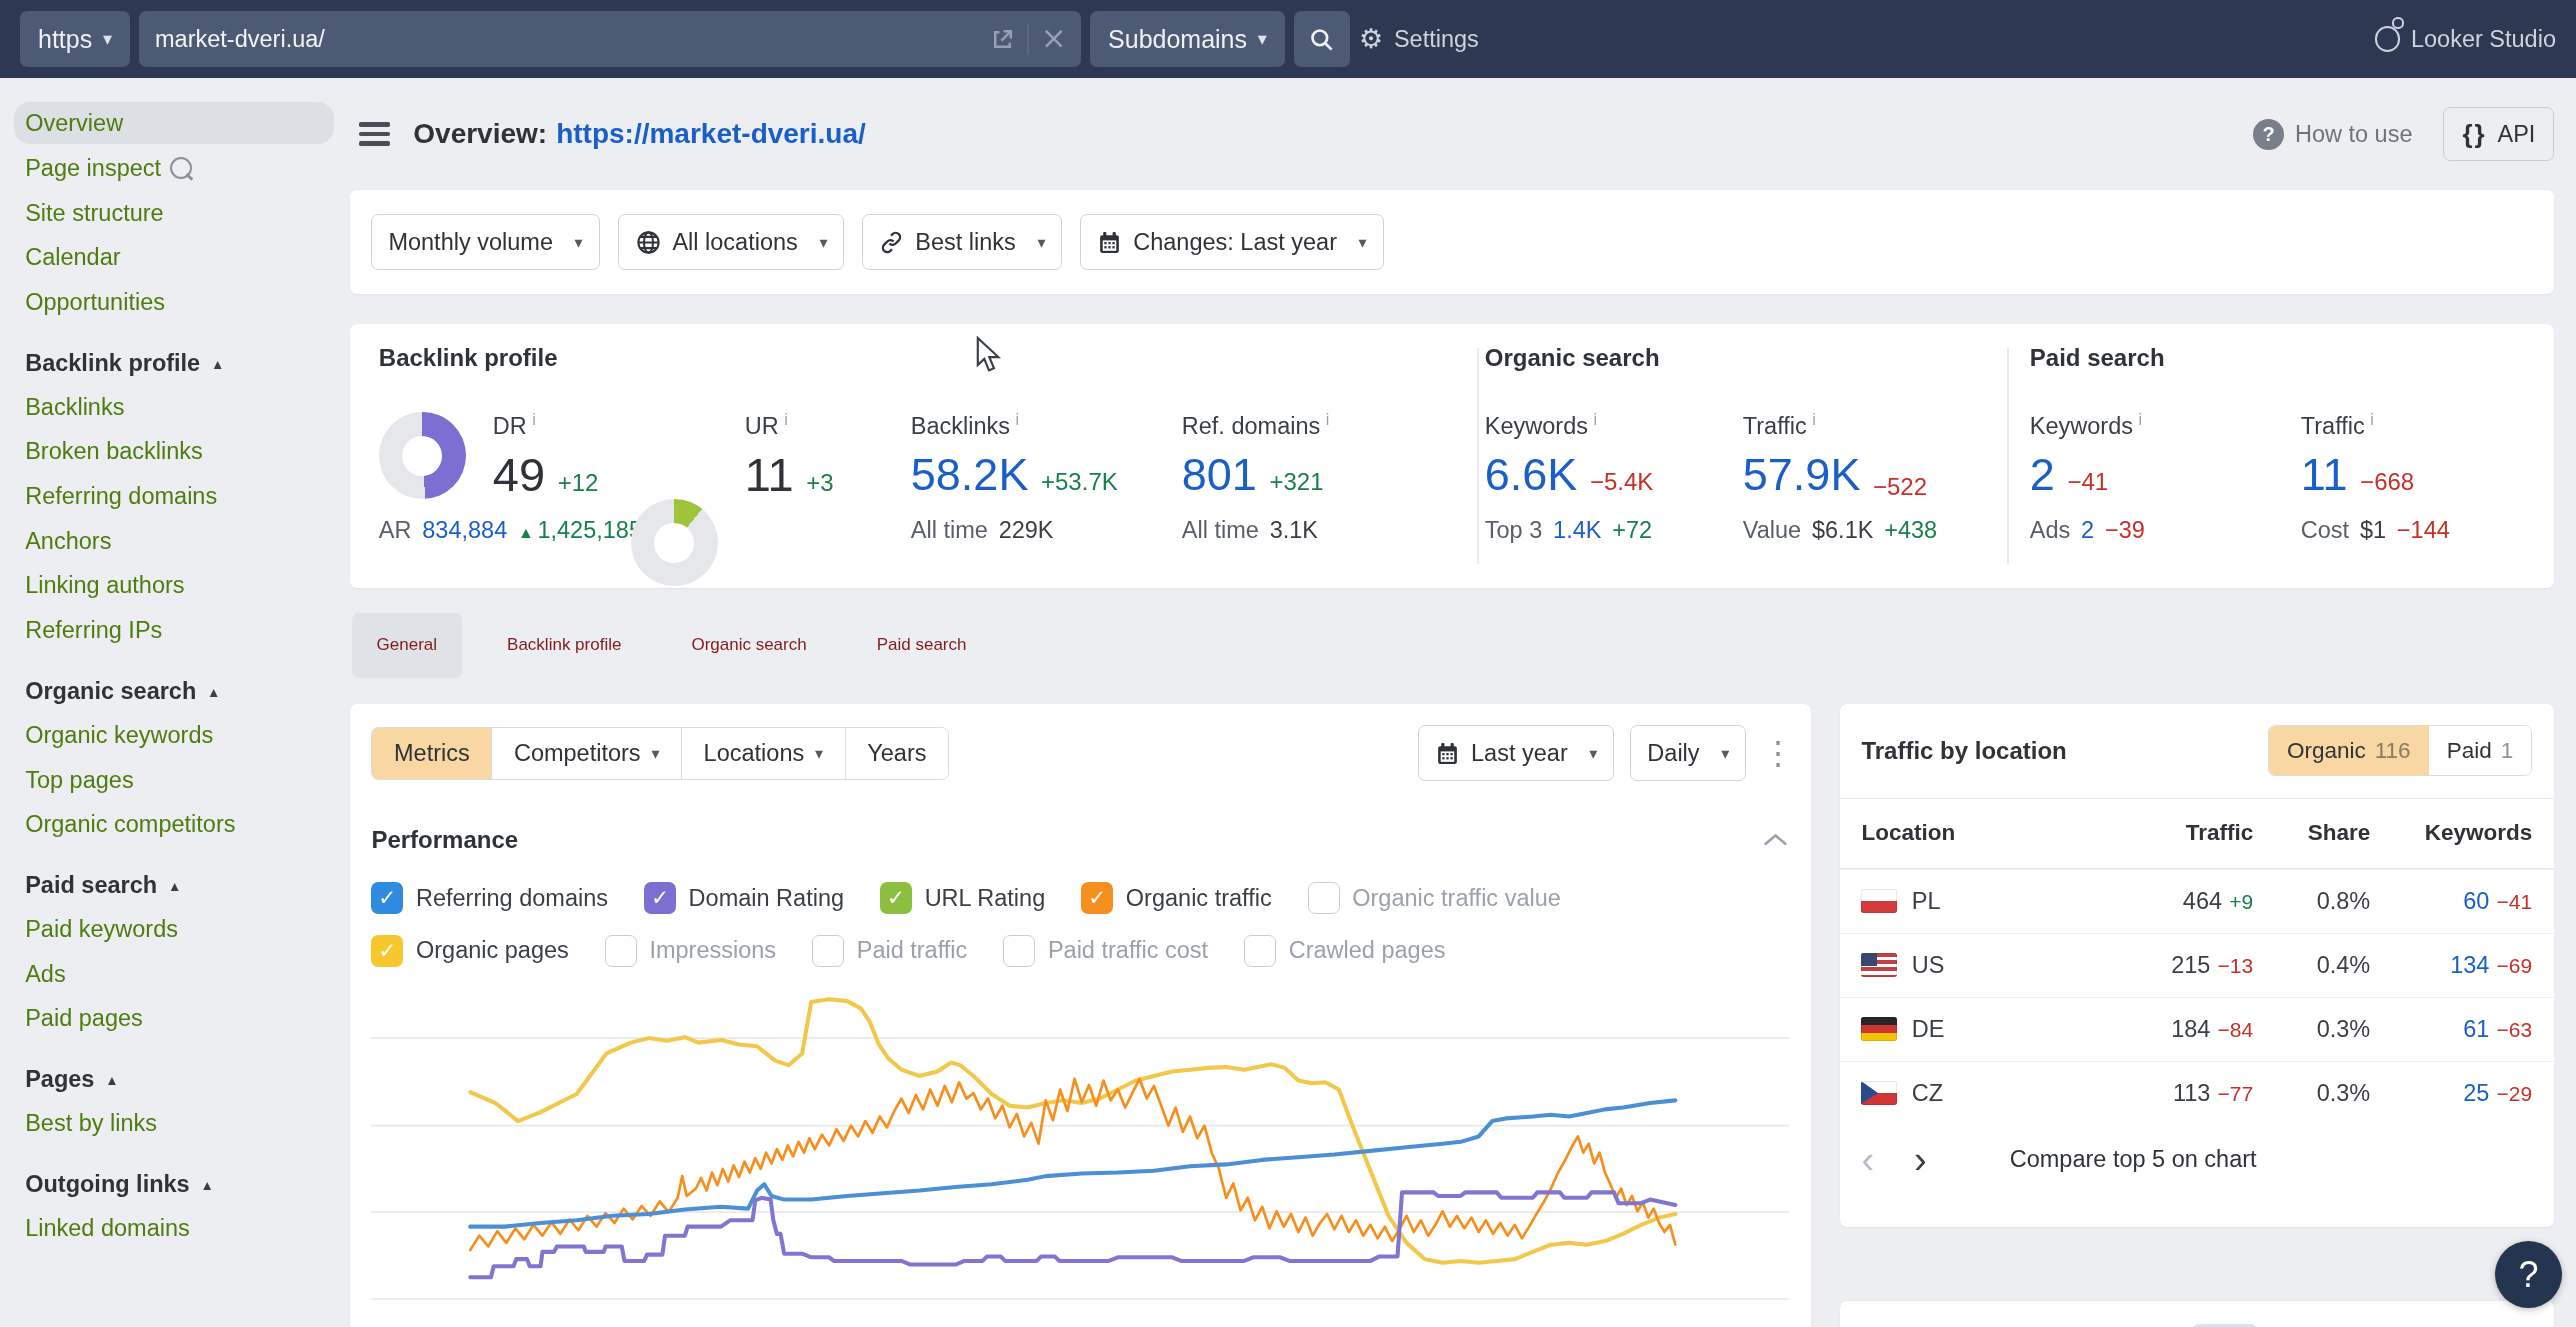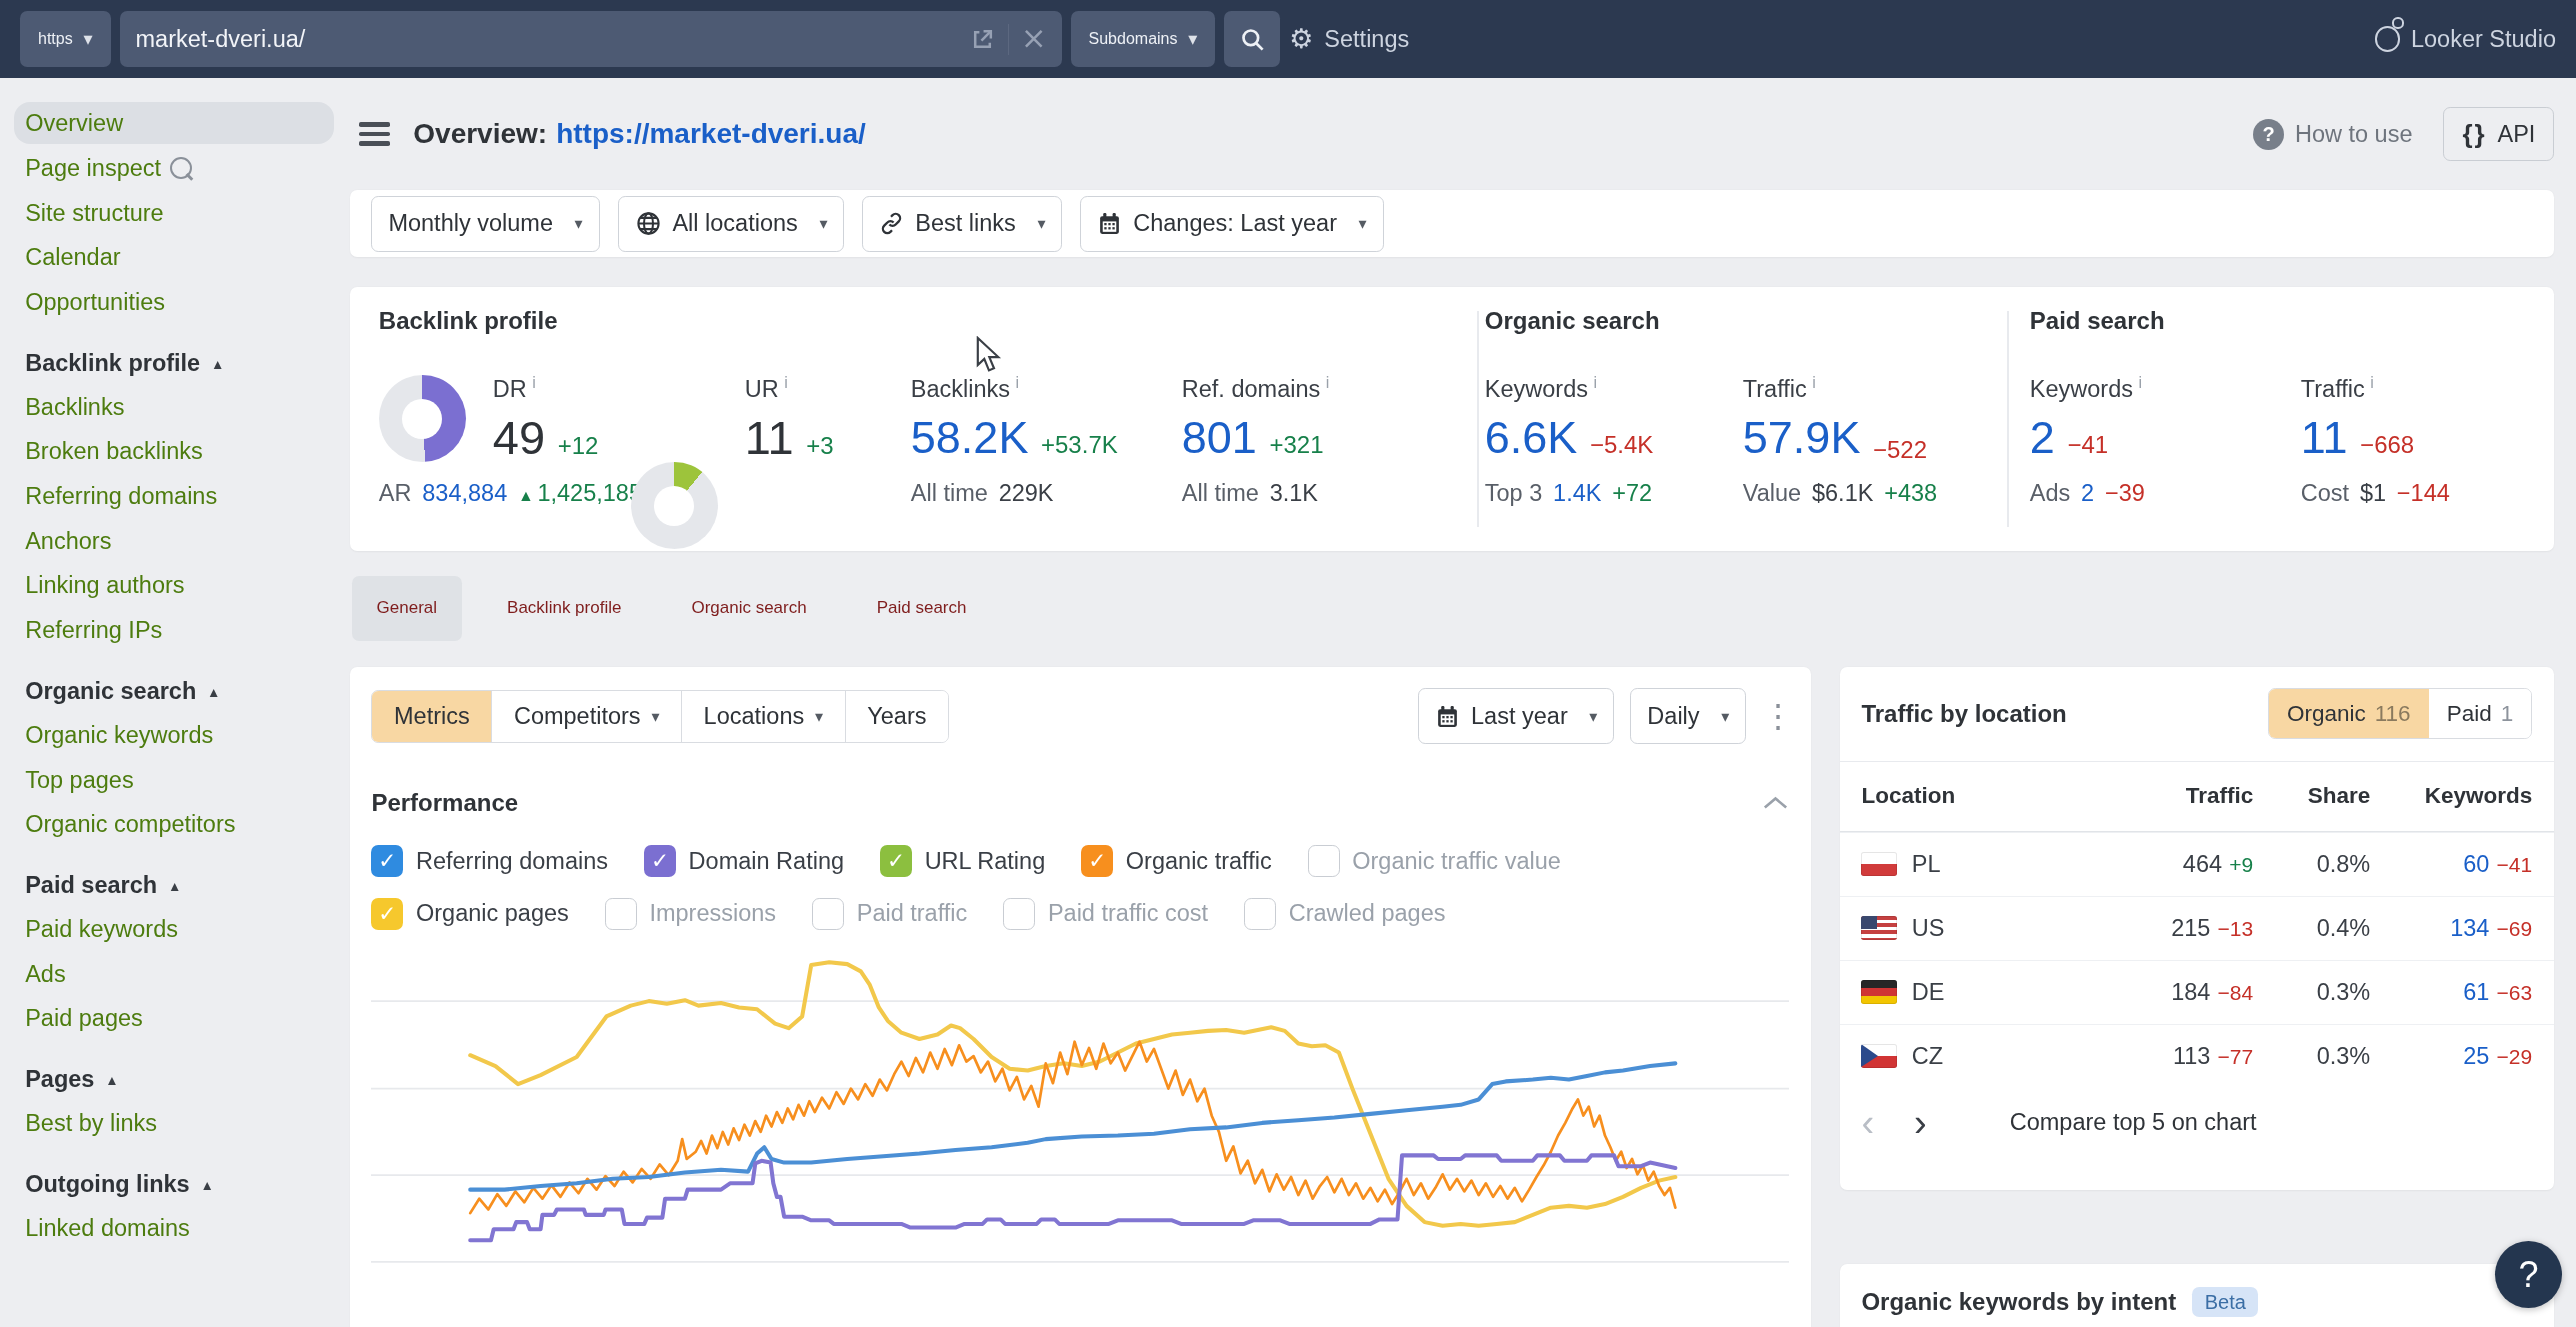--- a/index.html
+++ b/index.html
@@ -1,21 +1,21 @@
 <!DOCTYPE html>
 <html style="font-size:14.4px"><head>
 <meta charset="utf-8">
 <style>
   html,body{margin:0;padding:0;}
   body{width:2576px;height:1328px;overflow:hidden;font-family:"Liberation Sans","DejaVu Sans",sans-serif;background:#edeef1;color:#2f3338;}
   #app{position:relative;width:2576px;height:1328px;}
 
   
   .topbar{height:78px;background:#2c3950;display:flex;align-items:center;padding:0 20px;box-sizing:border-box;gap:9px;}
-  .tb-btn{background:#4d5a73;color:#eef1f6;height:56px;border-radius:7.2px;display:flex;align-items:center;padding:0 18px;font-size:16px;box-sizing:border-box;cursor:pointer;}
+  .tb-btn{background:#4d5a73;color:#eef1f6;height:56px;border-radius:7.2px;display:flex;align-items:center;padding:0 18px;font-size:25px;box-sizing:border-box;cursor:pointer;}
   .tb-url{background:#4d5a73;color:#f2f4f8;height:56px;border-radius:7.2px;display:flex;align-items:center;padding:0 16px;font-size:23.5px;width:942px;box-sizing:border-box;}
   .tb-url .url-text{flex:1;}
   .tb-url .url-icons{display:flex;align-items:center;gap:12.6px;color:#97a1b4;}
   .tb-url .vdiv{width:1.8px;height:31px;background:#5c6880;}
   .caret::after{content:"▾";font-size:18px;margin-left:10.8px;color:inherit;opacity:.9;}
   .dark-caret::after{content:"▾";font-size:16px;margin-left:10.8px;color:#555b63;}
   .tb-search{width:56px;justify-content:center;padding:0;}
   .tb-text{color:#cdd4e0;font-size:23.5px;display:flex;align-items:center;gap:10.8px;cursor:pointer;}
   .gear-ico::before{content:"⚙";font-size:27px;color:#cdd4e0;}
   .looker{margin-left:auto;}
@@ -41,21 +41,21 @@
   .header-right{margin-left:auto;display:flex;align-items:center;gap:31px;}
   .howto{display:flex;align-items:center;gap:10.8px;color:#6e747d;font-size:23.5px;cursor:pointer;}
   .q-circle{width:31px;height:31px;border-radius:50%;background:#787f8a;color:#fff;font-size:20px;font-weight:bold;display:flex;align-items:center;justify-content:center;}
   .q-circle::before{content:"?";}
   .api-btn{border:1.8px solid #c9cdd3;border-radius:7.2px;height:52px;display:flex;align-items:center;padding:0 18px;font-size:23.5px;color:#2f3338;gap:10.8px;background:#fff0;cursor:pointer;}
   .braces::before{content:"{}";font-weight:bold;font-size:26px;letter-spacing:2px;}
 
   .card{background:#fff;border-radius:7.2px;box-shadow:0 0.9px 1.8px rgba(0,0,0,.05);box-sizing:border-box;}
 
   
-  .filter-card{height:67px;display:flex;align-items:center;padding:0 21.6px;gap:18px;}
+  .filter-card{height:104px;display:flex;align-items:center;padding:0 21.6px;gap:18px;}
   .f-btn{border:1.8px solid #cfd3d9;border-radius:7.2px;height:54px;display:flex;align-items:center;padding:0 16px;font-size:23.5px;color:#2f3338;gap:10.8px;background:#fff;cursor:pointer;}
 
   
   .stats-card{position:relative;height:264px;margin-top:30px;}
   .abs{position:absolute;}
   .sc-title{font-size:24px;font-weight:bold;color:#2f3338;}
   .stat-label{font-size:23.5px;color:#3a3f46;}
   .info::after{content:"i";color:#9aa1aa;font-size:16px;vertical-align:super;margin-left:5.4px;}
   .big-val{font-size:47px;color:#2f3338;display:flex;align-items:baseline;gap:12.6px;}
   .big-val.blue-v{color:#1a5fc8;font-size:45px;}

